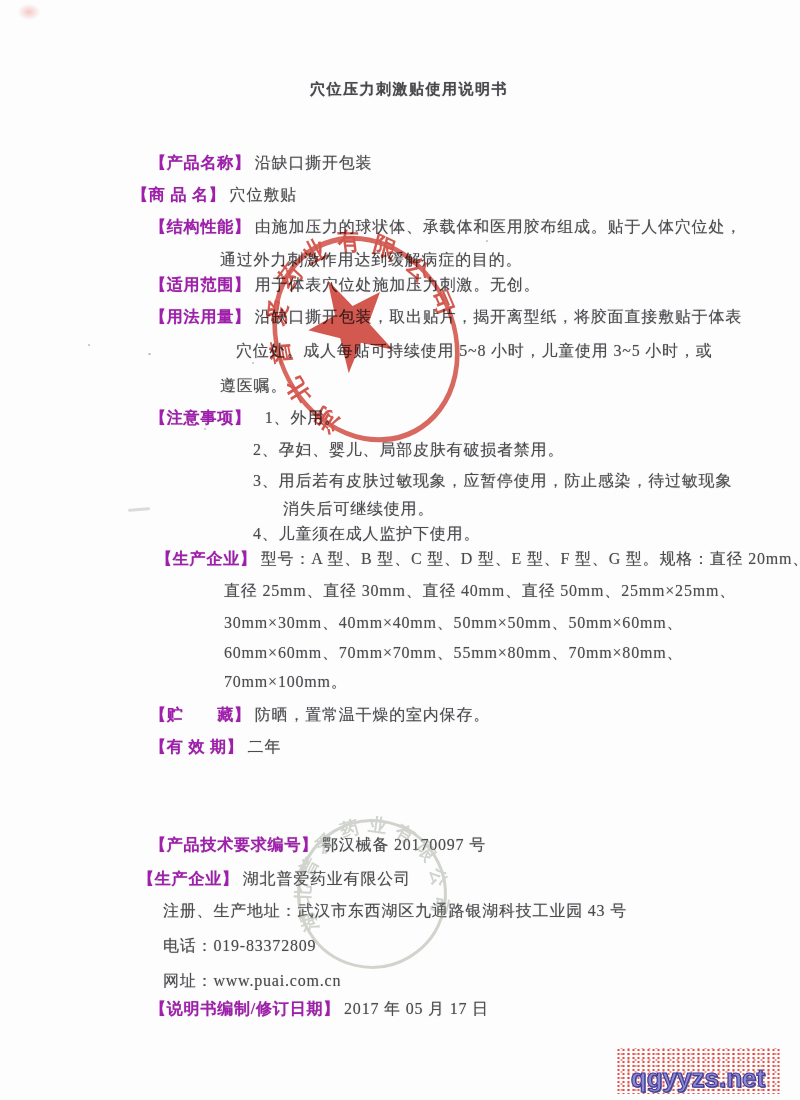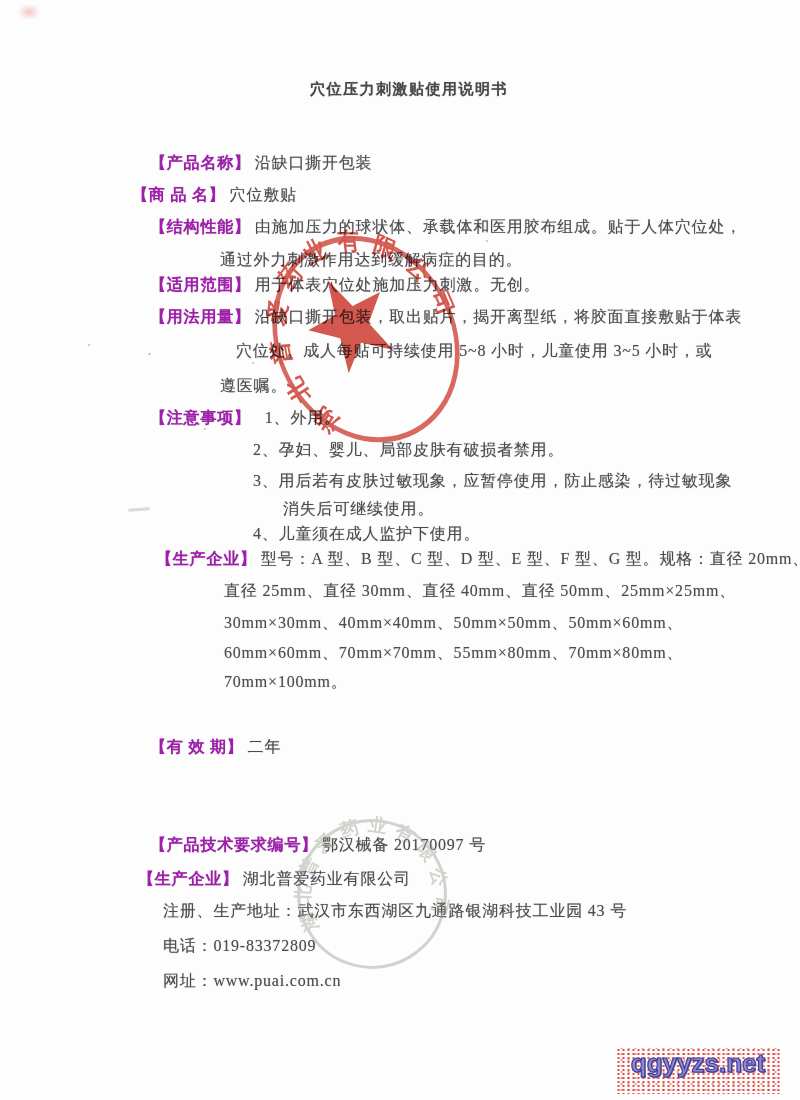--- a/index.html
+++ b/index.html
@@ -21,21 +21,21 @@
     position:absolute;left:268px;top:222px;width:196px;height:234px;
     color:#cf4338;opacity:.88;mix-blend-mode:multiply;z-index:3;
     transform:rotate(-28deg);
   }
   .faint-seal{
     position:absolute;left:288px;top:810px;width:168px;height:168px;
     color:#8a9282;opacity:.38;z-index:0;transform:rotate(14deg);
   }
   .watermark{
     position:absolute;left:616px;top:1048px;width:164px;height:46px;z-index:5;
-    display:flex;align-items:flex-start;justify-content:center;
+    display:flex;align-items:flex-end;justify-content:center;
     background-image:
       radial-gradient(rgba(224,48,38,.85) .8px, transparent 1.6px),
       radial-gradient(rgba(235,95,82,.65) .8px, transparent 1.5px);
     background-size:5px 4px,7px 6px;background-position:0 0,2px 3px;
   }
   .watermark span{
     font-family:"Liberation Sans","DejaVu Sans",sans-serif;
     font-weight:700;font-size:26px;letter-spacing:0;color:#8f8ad0;
     -webkit-text-stroke:1.2px #403a99;
     text-shadow:0 0 3px #ffffff,1px 1px 0 #343069;
@@ -94,39 +94,45 @@
   <div class="line" style="top:524px;left:253px">4、儿童须在成人监护下使用。</div>
 
   <div class="line" style="top:549px;left:156px">
     <span class="lbl">【生产企业】</span><span>型号：A 型、B 型、C 型、D 型、E 型、F 型、G 型。规格：直径 20mm、</span>
   </div>
   <div class="line" style="top:581px;left:224px">直径 25mm、直径 30mm、直径 40mm、直径 50mm、25mm×25mm、</div>
   <div class="line" style="top:613px;left:224px">30mm×30mm、40mm×40mm、50mm×50mm、50mm×60mm、</div>
   <div class="line" style="top:643px;left:224px">60mm×60mm、70mm×70mm、55mm×80mm、70mm×80mm、</div>
   <div class="line" style="top:672px;left:224px">70mm×100mm。</div>
 
+  <div class="line" style="top:705px;left:150px">
+    <span class="lbl">【贮　　藏】</span><span>防晒，置常温干燥的室内保存。</span>
+  </div>
 
   <div class="line" style="top:737px;left:150px">
     <span class="lbl">【有 效 期】</span><span>二年</span>
   </div>
 
 
 
   <div class="line" style="top:835px;left:150px">
     <span class="lbl">【产品技术要求编号】</span><span>鄂汉械备 20170097 号</span>
   </div>
 
   <div class="line" style="top:869px;left:138px">
     <span class="lbl">【生产企业】</span><span>湖北普爱药业有限公司</span>
   </div>
 
   <div class="line" style="top:901px;left:163px">注册、生产地址：武汉市东西湖区九通路银湖科技工业园 43 号</div>
   <div class="line" style="top:936px;left:163px">电话：019-83372809</div>
   <div class="line" style="top:971px;left:163px">网址：www.puai.com.cn</div>
 
+  <div class="line" style="top:999px;left:150px">
+    <span class="lbl">【说明书编制/修订日期】</span><span>2017 年 05 月 17 日</span>
+  </div>
 
   <svg class="seal" viewBox="0 0 220 220" preserveAspectRatio="none">
     <circle cx="110" cy="110" r="98" fill="none" stroke="currentColor" stroke-width="5" opacity=".9"></circle>
     <path id="sealArc" d="M 110,197 A 87,87 0 1,1 110.05,197" fill="none"></path>
     <text font-size="24" letter-spacing="12" fill="currentColor" font-weight="700">
       <textPath href="#sealArc" startOffset="14%">湖北普爱药业有限公司</textPath>
     </text>
     <polygon fill="currentColor" points="103,44 91.8,76.6 57.4,77.2 84.9,97.9 74.8,130.8 103,111 131.2,130.8 121.1,97.9 148.7,77.2 114.2,76.6"></polygon>
   </svg>
 

